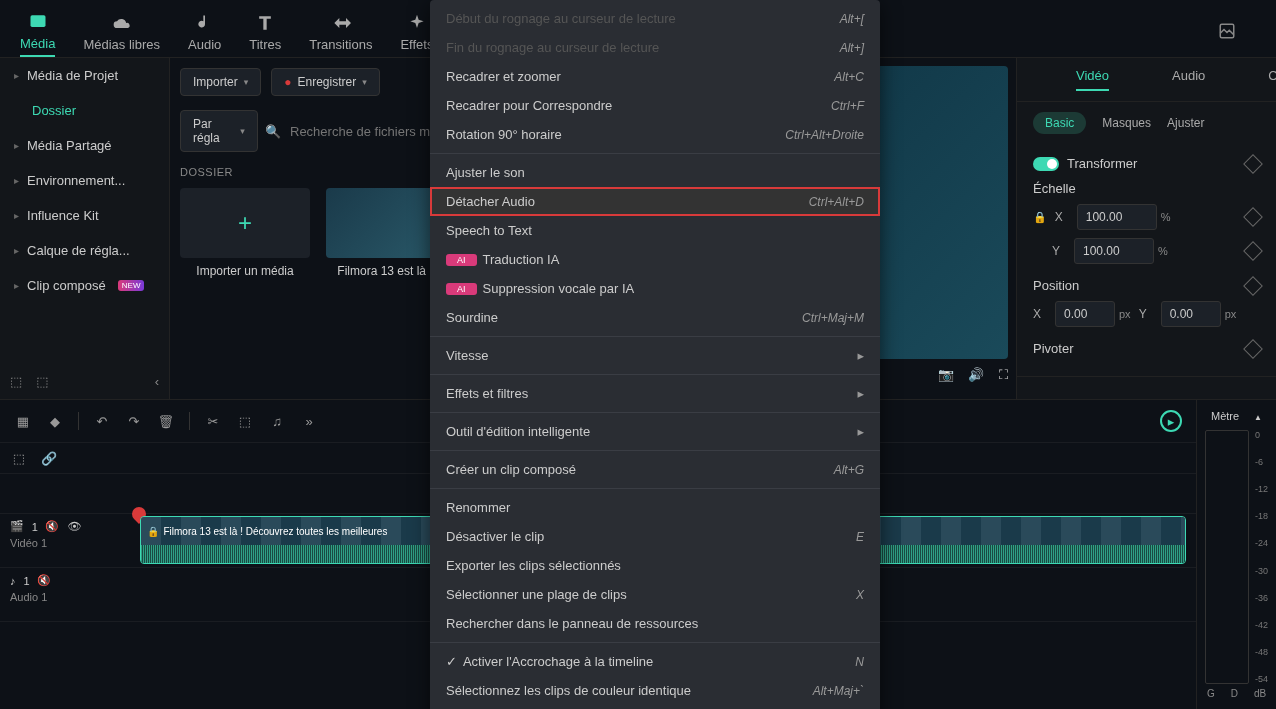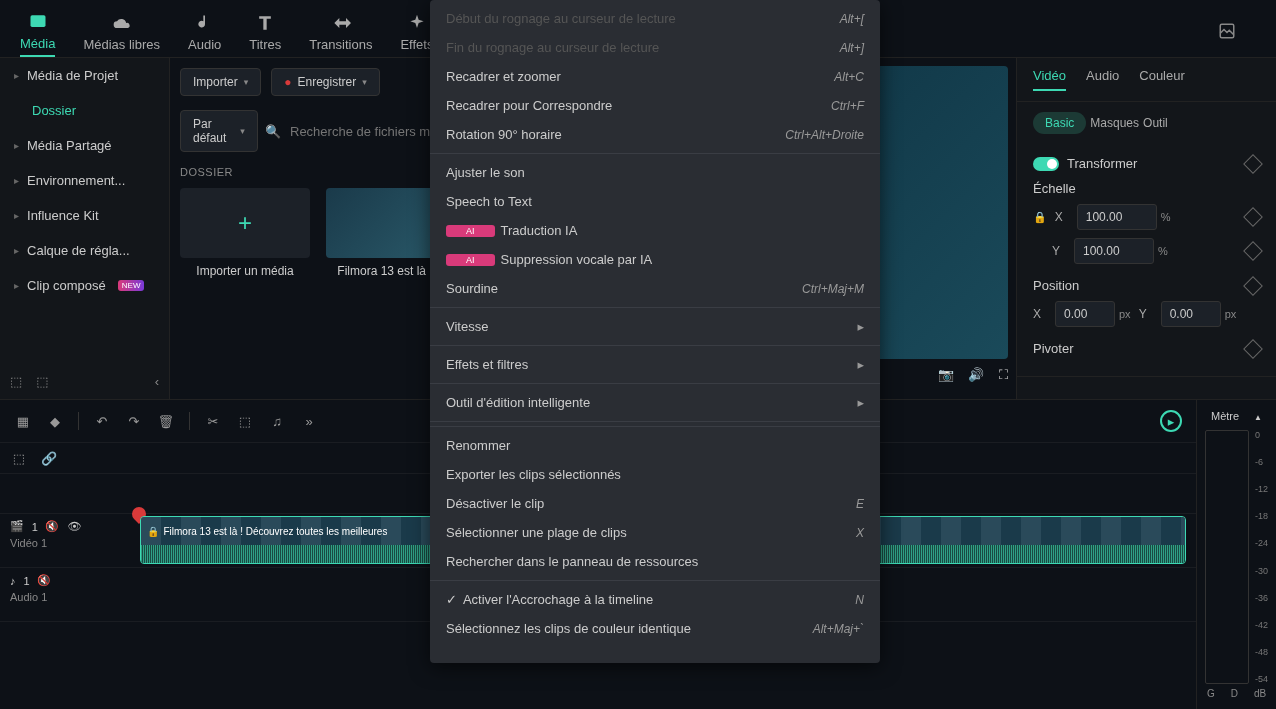--- a/index.html
+++ b/index.html
@@ -32,30 +32,30 @@
 .thumb-box.add { color: #3dd9b3; font-size: 24px; }
 .thumb-box.img { background: linear-gradient(135deg, #1a3a4a, #2a5a6a); }
 .thumb-dur { position: absolute; top: 2px; right: 4px; font-size: 10px; background: rgba(0,0,0,0.5); padding: 1px 3px; border-radius: 2px; }
 .thumb-label { font-size: 12px; color: #ccc; }
 .context-menu { position: absolute; left: 430px; top: 0; width: 450px; background: #2a2d33; border-radius: 4px; box-shadow: 0 4px 20px rgba(0,0,0,0.6); z-index: 100; padding: 4px 0; }
 .ctx-item { padding: 7px 16px; display: flex; justify-content: space-between; align-items: center; cursor: pointer; color: #ccc; font-size: 13px; }
 .ctx-item.disabled { color: #555; }
 .ctx-item.highlight { outline: 2px solid #d93a3a; outline-offset: -2px; background: #333; }
 .ctx-item .shortcut { color: #999; font-size: 12px; font-style: italic; }
 .ctx-item .arrow { color: #999; }
-.ctx-item .badge { background: #d93a7a; color: white; font-size: 9px; padding: 1px 20px; border-radius: 3px; margin-right: 6px; }
+.ctx-item .badge { background: #d93a7a; color: white; font-size: 9px; padding: 1px 11px; border-radius: 3px; margin-right: 6px; }
 .ctx-item .check { color: #ccc; margin-right: 6px; }
 .ctx-item-left { display: flex; align-items: center; }
 .ctx-sep { height: 1px; background: #3a3d44; margin: 4px 0; }
 .ctx-colors { display: flex; gap: 6px; padding: 8px 16px; }
 .right-panel { width: 260px; background: #13161a; border-left: 1px solid #222; padding: 0; overflow-y: auto; }
 .rp-tabs { display: flex; gap: 20px; padding: 10px 16px; border-bottom: 1px solid #222; }
-.rp-tab { color: #aaa; cursor: pointer; padding-bottom: 6px; }
+.rp-tab { color: #aaa; cursor: pointer; padding-bottom: 6px; margin-left: 43px; }
 .rp-tab.active { color: #3dd9b3; border-bottom: 2px solid #3dd9b3; }
-.rp-sub { display: flex; gap: 4px; padding: 10px 16px; }
+.rp-sub { display: flex; gap: 16px; padding: 10px 16px; }
 .rp-sub .pill { background: #1c3a35; color: #3dd9b3; padding: 4px 12px; border-radius: 12px; font-size: 12px; }
 .rp-sub .plain { color: #aaa; font-size: 12px; cursor: pointer; padding: 4px 0; }
 .rp-section { padding: 12px 16px; border-bottom: 1px solid #222; }
 .rp-section-head { display: flex; align-items: center; justify-content: space-between; margin-bottom: 8px; }
 .rp-toggle { width: 26px; height: 14px; background: #3dd9b3; border-radius: 7px; position: relative; cursor: pointer; }
 .rp-toggle::after { content: ''; position: absolute; width: 10px; height: 10px; background: white; border-radius: 50%; top: 2px; left: 14px; }
 .rp-label { color: #ccc; font-size: 13px; }
 .rp-keyf { width: 14px; height: 14px; border: 1px solid #666; transform: rotate(45deg); cursor: pointer; }
 .rp-row { display: flex; align-items: center; gap: 8px; margin: 8px 0; }
 .rp-row .axis { width: 14px; color: #aaa; font-size: 12px; }
@@ -197,21 +197,21 @@
             <span class="chev">▾</span>
           </div>
         <div class="dd">
             <span style="color:#d93a3a">●</span>
             <span>Enregistrer</span>
             <span class="chev">▾</span>
           </div>
       </div>
       <div class="center-filter">
         <div class="dd">
-            <span>Par défaut</span>
+            <span>Par régla</span>
             <span class="chev">▾</span>
           </div>
         <span class="search-ic">🔍</span>
         <input class="search-input" placeholder="Recherche de fichiers m" style="">
       </div>
       <div class="section-label">DOSSIER</div>
       <div class="thumbs">
         <div class="thumb">
           <div class="thumb-box add">+</div>
           <div class="thumb-label">Importer un média</div>
@@ -243,21 +243,21 @@
 
     <div class="right-panel">
       <div class="rp-tabs">
         <div class="rp-tab active">Vidéo</div>
         <div class="rp-tab">Audio</div>
         <div class="rp-tab">Couleur</div>
       </div>
       <div class="rp-sub">
         <span class="pill">Basic</span>
         <span class="plain">Masques</span>
-        <span class="plain">Outil</span>
+        <span class="plain">Ajuster</span>
       </div>
       <div class="rp-section">
         <div class="rp-section-head">
           <div style="display:flex;gap:8px;align-items:center">
             <div class="rp-toggle"></div>
             <span class="rp-label">Transformer</span>
           </div>
           <div class="rp-keyf"></div>
         </div>
         <div class="rp-label" style="margin-top:10px">Échelle</div>
@@ -417,20 +417,26 @@
           <span>Rotation 90° horaire</span>
         </span>
         <span class="shortcut">Ctrl+Alt+Droite</span>
       </div>
       <div class="ctx-sep"></div>
       <div class="ctx-item">
         <span class="ctx-item-left">
           <span>Ajuster le son</span>
         </span>
       </div>
+      <div class="ctx-item highlight">
+        <span class="ctx-item-left">
+          <span>Détacher Audio</span>
+        </span>
+        <span class="shortcut">Ctrl+Alt+D</span>
+      </div>
       <div class="ctx-item">
         <span class="ctx-item-left">
           <span>Speech to Text</span>
         </span>
       </div>
       <div class="ctx-item">
         <span class="ctx-item-left">
           <span class="badge">AI</span>
           <span>Traduction IA</span>
         </span>
@@ -462,36 +468,42 @@
         <span class="arrow">▸</span>
       </div>
       <div class="ctx-sep"></div>
       <div class="ctx-item">
         <span class="ctx-item-left">
           <span>Outil d'édition intelligente</span>
         </span>
         <span class="arrow">▸</span>
       </div>
       <div class="ctx-sep"></div>
+      <div class="ctx-item">
+        <span class="ctx-item-left">
+          <span>Créer un clip composé</span>
+        </span>
+        <span class="shortcut">Alt+G</span>
+      </div>
       <div class="ctx-sep"></div>
       <div class="ctx-item">
         <span class="ctx-item-left">
           <span>Renommer</span>
         </span>
       </div>
       <div class="ctx-item">
         <span class="ctx-item-left">
+          <span>Désactiver le clip</span>
+        </span>
+        <span class="shortcut">E</span>
+      </div>
+      <div class="ctx-item">
+        <span class="ctx-item-left">
           <span>Exporter les clips sélectionnés</span>
         </span>
-      </div>
-      <div class="ctx-item">
-        <span class="ctx-item-left">
-          <span>Désactiver le clip</span>
-        </span>
-        <span class="shortcut">E</span>
       </div>
       <div class="ctx-item">
         <span class="ctx-item-left">
           <span>Sélectionner une plage de clips</span>
         </span>
         <span class="shortcut">X</span>
       </div>
       <div class="ctx-item">
         <span class="ctx-item-left">
           <span>Rechercher dans le panneau de ressources</span>

